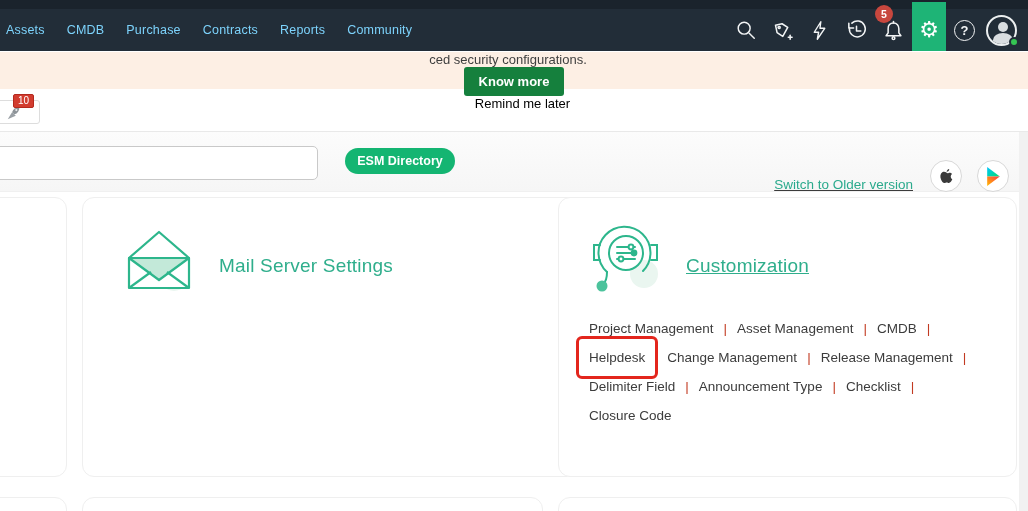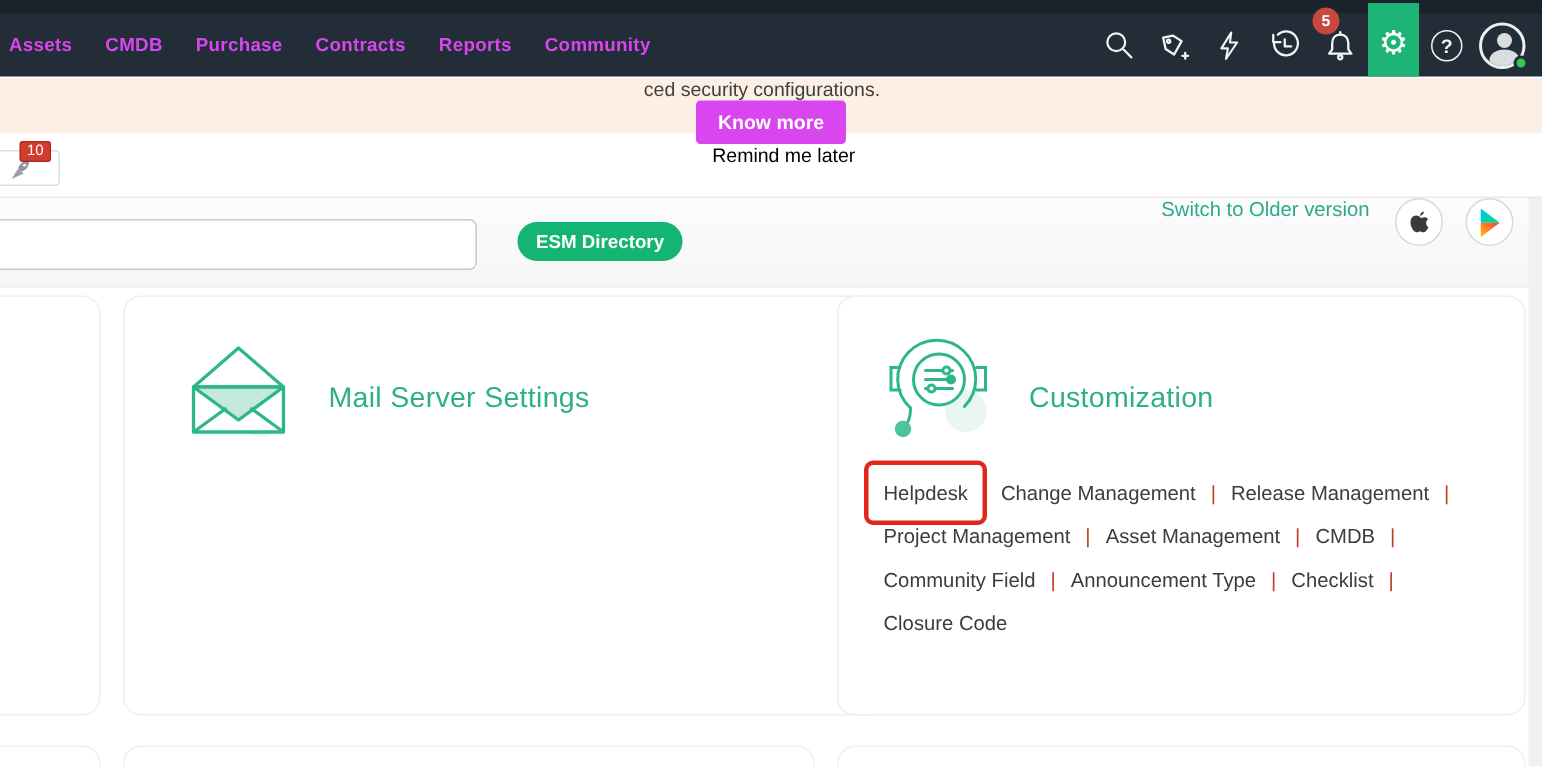--- a/index.html
+++ b/index.html
@@ -3,68 +3,68 @@
 <meta charset="utf-8">
 <style>
   * { margin:0; padding:0; box-sizing:border-box; }
   html,body { width:1028px; height:511px; overflow:hidden; }
   body { font-family:"Liberation Sans", sans-serif; position:relative; background:#fff; color:#3c3c3c; }
 
   
   .topbar { position:absolute; left:0; top:0; width:1028px; height:51px; background:#222d38; }
   .topbar .topstrip { position:absolute; left:0; top:0; width:100%; height:9px; background:#1a232c; }
   .navmenu { position:absolute; left:6px; top:9px; height:42px; display:flex; align-items:center; gap:22px; list-style:none; }
-  .navmenu li { color:#d946ef; font-size:12.5px; font-weight:700; letter-spacing:.2px; cursor:pointer; white-space:nowrap; }
+  .navmenu li { color:#7dd3fc; font-size:12.5px; font-weight:400; letter-spacing:.2px; cursor:pointer; white-space:nowrap; }
   .topicons { position:absolute; right:8px; top:9px; height:42px; display:flex; align-items:center; }
   .topicon { width:37px; height:42px; display:flex; align-items:center; justify-content:center; position:relative; cursor:pointer; }
   .topicon svg { stroke:#f2f4f5; fill:none; stroke-width:1.6; stroke-linecap:round; stroke-linejoin:round; }
   .gearblock { width:34px; height:49px; margin-top:-7px; padding-top:7px; background:#1eb476; display:flex; align-items:center; justify-content:center; }
   .gearblock .gear-glyph { color:#fff; font-size:22px; font-family:"DejaVu Sans", sans-serif; line-height:1; }
   .badge5 { position:absolute; top:-4px; left:0px; min-width:18px; height:18px; border-radius:50%; background:#c8473e; color:#fff; font-size:10.5px; font-weight:700; display:flex; align-items:center; justify-content:center; }
   .helpcircle { width:21px; height:21px; border:1.6px solid #f2f4f5; border-radius:50%; color:#f2f4f5; font-size:13px; font-weight:700; display:flex; align-items:center; justify-content:center; }
   .avatarwrap { position:relative; width:31px; height:31px; }
   .avatarwrap .ring { width:31px; height:31px; border:2px solid #eceff0; border-radius:50%; overflow:hidden; position:relative; background:#222d38; }
   .avatarwrap .head { position:absolute; left:9.5px; top:5px; width:10px; height:10px; border-radius:50%; background:#d9dde0; }
   .avatarwrap .bodyshape { position:absolute; left:4.5px; top:16px; width:20px; height:14px; border-radius:50% 50% 0 0; background:#d9dde0; }
   .presence { position:absolute; right:-2px; bottom:-1px; width:10px; height:10px; border-radius:50%; background:#35c553; border:2px solid #222d38; }
 
   
   .banner { position:absolute; left:0; top:52px; width:1028px; height:37px; background:#fdefe4; display:flex; align-items:center;flex-direction:column; }
   .banner-text { font-size:13px; color:#3f3f3f; margin-right:12px; }
-  .knowmore-btn { background:#d946ef; color:#fff; border:none; font-size:13px; font-weight:700; padding:7px 15px; border-radius:3px; cursor:pointer; font-family:"Liberation Sans",sans-serif; }
+  .knowmore-btn { background:#15803d; color:#fff; border:none; font-size:13px; font-weight:700; padding:7px 15px; border-radius:3px; cursor:pointer; font-family:"Liberation Sans",sans-serif; }
   .remind-link { color:#000000; font-size:13px; margin-left:17px; cursor:pointer; }
 
   
   .announce-btn { position:absolute; left:-4px; top:100px; width:44px; height:24px; background:#fff; border:1px solid #ddd; border-radius:3px; cursor:pointer; }
   .announce-btn svg { position:absolute; left:8px; top:3px; }
   .badge10 { position:absolute; left:13px; top:94px; padding:0 4px; height:14px; background:#d23c2f; border:1px solid #b4291e; border-radius:2px; color:#fff; font-size:10px; font-weight:400; line-height:12px; z-index:3; }
   .hr1 { position:absolute; left:0; top:131px; width:1028px; height:1px; background:#e9e9e9; }
 
   
   .toolbar { position:absolute; left:0; top:132px; width:1028px; height:60px; background:linear-gradient(#fcfcfc,#f6f6f6); border-bottom:1px solid #f0f0f0; }
   .search-input { position:absolute; left:-50px; top:14px; width:368px; height:34px; border:1px solid #c9c9c9; border-radius:5px; background:#fff; padding:0 10px; font-size:13px; font-family:"Liberation Sans",sans-serif; outline:none; }
   .esm-btn { position:absolute; left:345px; top:16px; width:110px; height:26px; border:none; border-radius:13px; background:#14b572; color:#fff; font-size:12.5px; font-weight:700; cursor:pointer; font-family:"Liberation Sans",sans-serif; }
-  .toolbar-right { position:absolute; right:19px; top:0; height:60px; display:flex; align-items:flex-start; gap:15px; }
+  .toolbar-right { position:absolute; right:19px; top:0; height:60px; display:flex; align-items:flex-end; gap:15px;text-decoration:underline; }
   .switch-link { color:#2baa8d; font-size:13.5px; cursor:pointer; margin-right:2px; }
   .store-btn { width:32px; height:32px; border-radius:50%; background:#fff; border:1px solid #d8d8d8; display:flex; align-items:center; justify-content:center; cursor:pointer; }
 
   
   .content { position:absolute; left:0; top:192px; width:1028px; height:319px; background:#fff; }
   .scrollstrip { position:absolute; right:0; top:132px; width:9px; height:379px; background:#f1f1f1; }
   .card { position:absolute; background:#fff; border:1px solid #efefef; border-radius:12px; }
   .card-a  { left:-120px; top:5px;  width:187px; height:280px; }
   .card-b  { left:82px;  top:5px;  width:506px; height:280px; }
   .card-c  { left:558px; top:5px;  width:459px; height:280px; }
   .card-a2 { left:-120px; top:305px; width:187px; height:80px; }
   .card-b2 { left:82px;  top:305px; width:461px; height:80px; }
   .card-c2 { left:558px; top:305px; width:459px; height:80px; }
 
   .card-title { position:absolute; font-size:19px; color:#2fae8c; letter-spacing:.2px; white-space:nowrap; }
   .card-b .card-title { left:136px; top:57px; }
-  .card-c .card-title { left:127px; top:57px; }
+  .card-c .card-title { left:127px; top:57px;text-decoration:underline; }
   .card-icon { position:absolute; }
   .card-b .card-icon { left:38px; top:26px; }
   .card-c .card-icon { left:28px; top:20px; }
 
   .links { position:absolute; font-size:13.5px; color:#3c3c3c; }
   .card-b .links { left:38px; top:122px; width:410px; }
   .card-c .links { left:30px; top:116px; width:420px; }
   .link-line { line-height:29px; white-space:nowrap; }
   .link { cursor:pointer; color:#3c3c3c; }
   .sep { color:#c23b22; margin:0 10px; }
@@ -218,23 +218,23 @@
         <line x1="30" y1="35" x2="48" y2="35"></line>
           <circle cx="47" cy="35" r="2.4" fill="#2db68c"></circle>
         <line x1="30" y1="41" x2="48" y2="41"></line>
           <circle cx="34" cy="41" r="2.4" fill="#fff"></circle>
         <path d="M20,54 q0,9 -4,12"></path>
         <circle cx="15" cy="68" r="5.5" fill="#4cc39c" stroke="none"></circle>
       </g>
     </svg>
     <div class="card-title">Customization</div>
     <div class="links">
+        <div class="link-line"><span class="link">Project Management</span><span class="sep">|</span><span class="link">Asset Management</span><span class="sep">|</span><span class="link">CMDB</span><span class="sep">|</span></div>
         <div class="link-line"><span class="link boxed">Helpdesk</span><span class="link">Change Management</span><span class="sep">|</span><span class="link">Release Management</span><span class="sep">|</span></div>
-        <div class="link-line"><span class="link">Project Management</span><span class="sep">|</span><span class="link">Asset Management</span><span class="sep">|</span><span class="link">CMDB</span><span class="sep">|</span></div>
-        <div class="link-line"><span class="link">Community Field</span><span class="sep">|</span><span class="link">Announcement Type</span><span class="sep">|</span><span class="link">Checklist</span><span class="sep">|</span></div>
+        <div class="link-line"><span class="link">Delimiter Field</span><span class="sep">|</span><span class="link">Announcement Type</span><span class="sep">|</span><span class="link">Checklist</span><span class="sep">|</span></div>
         <div class="link-line"><span class="link">Closure Code</span></div>
       </div>
   </div>
 
   <div class="card card-a2"></div>
   <div class="card card-b2"></div>
   <div class="card card-c2"></div>
 </div>
 
 <div class="scrollstrip"></div>

